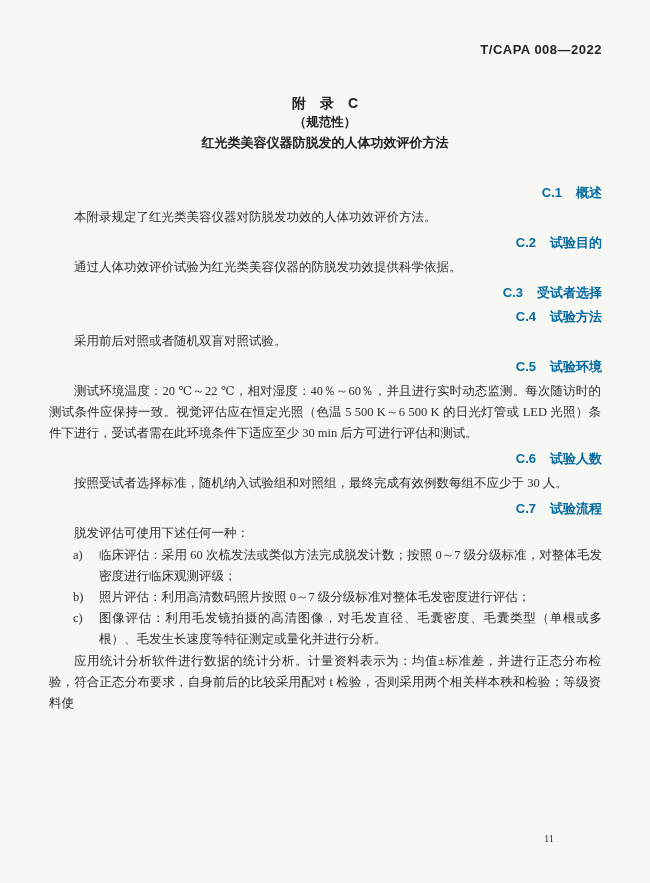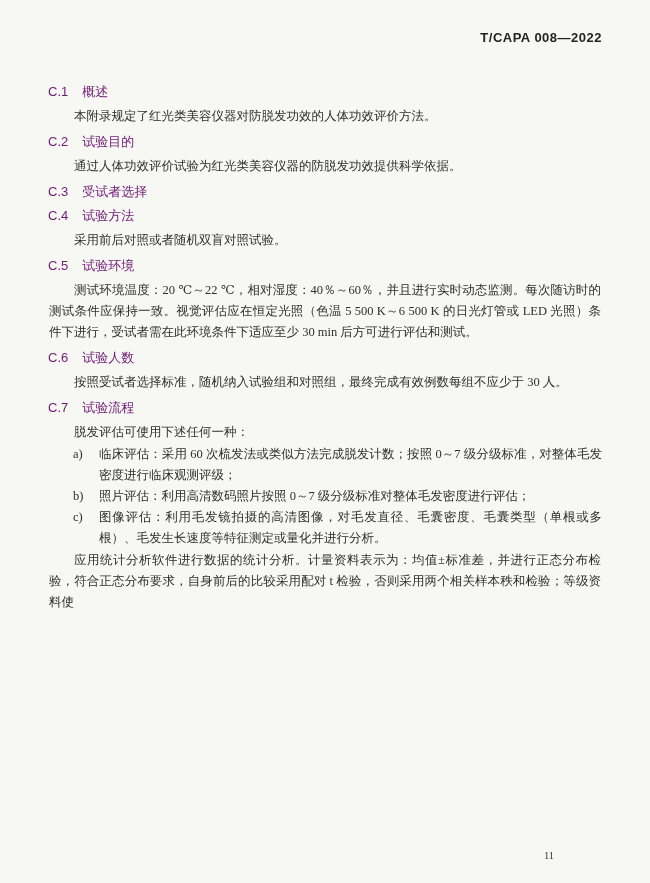--- a/index.html
+++ b/index.html
@@ -6,21 +6,21 @@
   body{
     width:650px;height:883px;
     background:#f7f7f4;
     font-family:"Liberation Serif","DejaVu Serif",serif;
     color:#2e2e2e;
     overflow:hidden;
     position:relative;
   }
   .page{
     position:absolute;inset:0;
-    padding:30px 48px 0 48px;
+    padding:42px 48px 0 48px;
     box-sizing:border-box;
   }
   .doc-header{
     text-align:right;
     font-family:"Liberation Sans","DejaVu Sans",sans-serif;
     font-weight:bold;
     font-size:13px;
     letter-spacing:.5px;
     color:#232323;
     margin:0 0 36px 0;
@@ -49,26 +49,27 @@
   .appendix-subtitle{
     font-family:"Liberation Sans","DejaVu Sans",sans-serif;
     font-weight:bold;
     font-size:13px;
     line-height:21px;
     color:#222;
     margin:0;
   }
   .section-heading{
     font-family:"Liberation Sans","DejaVu Sans",sans-serif;
-    font-weight:normal;
+    font-weight:bold;
     font-size:13px;
     line-height:19px;
-    color:#701a75;
+    color:#0369a1;
     margin:5px 0 5px 0;
     display:flex;
+    justify-content:flex-end;
   }
   .section-heading .sec-id{margin-right:14px;}
   .para{
     font-size:12.5px;
     line-height:21px;
     text-align:justify;
     text-indent:2em;
     margin:1px;
   }
   .list-item{
@@ -80,21 +81,21 @@
     flex:0 0 26px;
     margin-left:25px;
     box-sizing:border-box;
   }
   .list-item .li-text{
     flex:1;
     text-align:justify;
   }
   .page-number{
     position:absolute;
-    bottom:22px;
+    bottom:39px;
     right:96px;
     font-size:10.5px;
     color:#3a3a3a;
   }
   .watermark{
     position:absolute;
     bottom:2px;
     right:0;
     font-family:"Liberation Sans","DejaVu Sans",sans-serif;
     font-weight:900;
@@ -105,20 +106,25 @@
     white-space:nowrap;
   }
 </style>
 </head>
 <body>
 
 <div class="page">
 
   <div class="doc-header">T/CAPA 008—2022</div>
 
+  <div class="title-block">
+    <p class="appendix-title">附　录　C</p>
+    <p class="appendix-type">（规范性）</p>
+    <p class="appendix-subtitle">红光类美容仪器防脱发的人体功效评价方法</p>
+  </div>
 
   <div>
   <div class="section">
     <div class="section-heading">
       <span class="sec-id">C.1</span>
       <span class="sec-title">概述</span>
     </div>
     <div class="section-body">
           <p class="para">本附录规定了红光类美容仪器对防脱发功效的人体功效评价方法。</p>
         </div>

